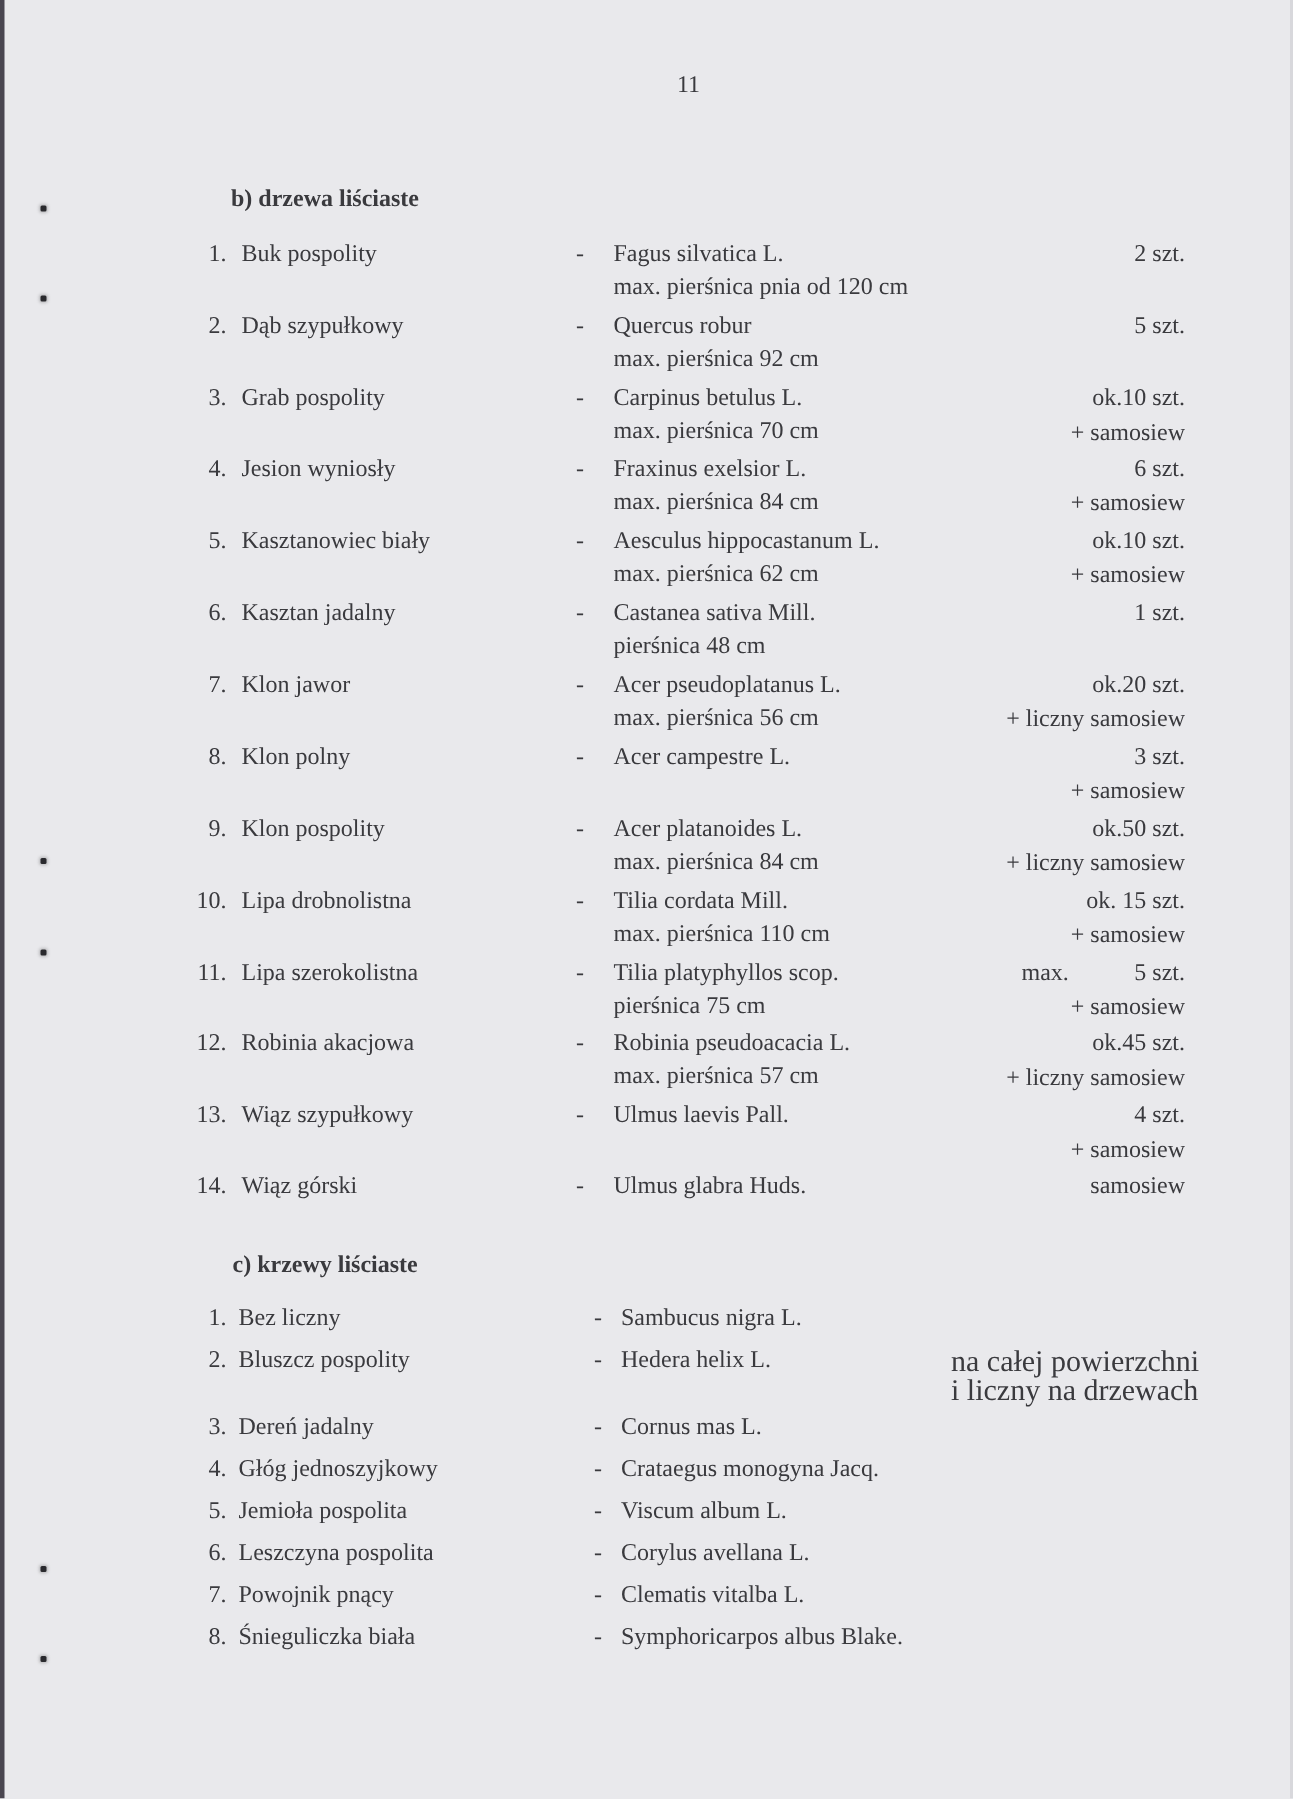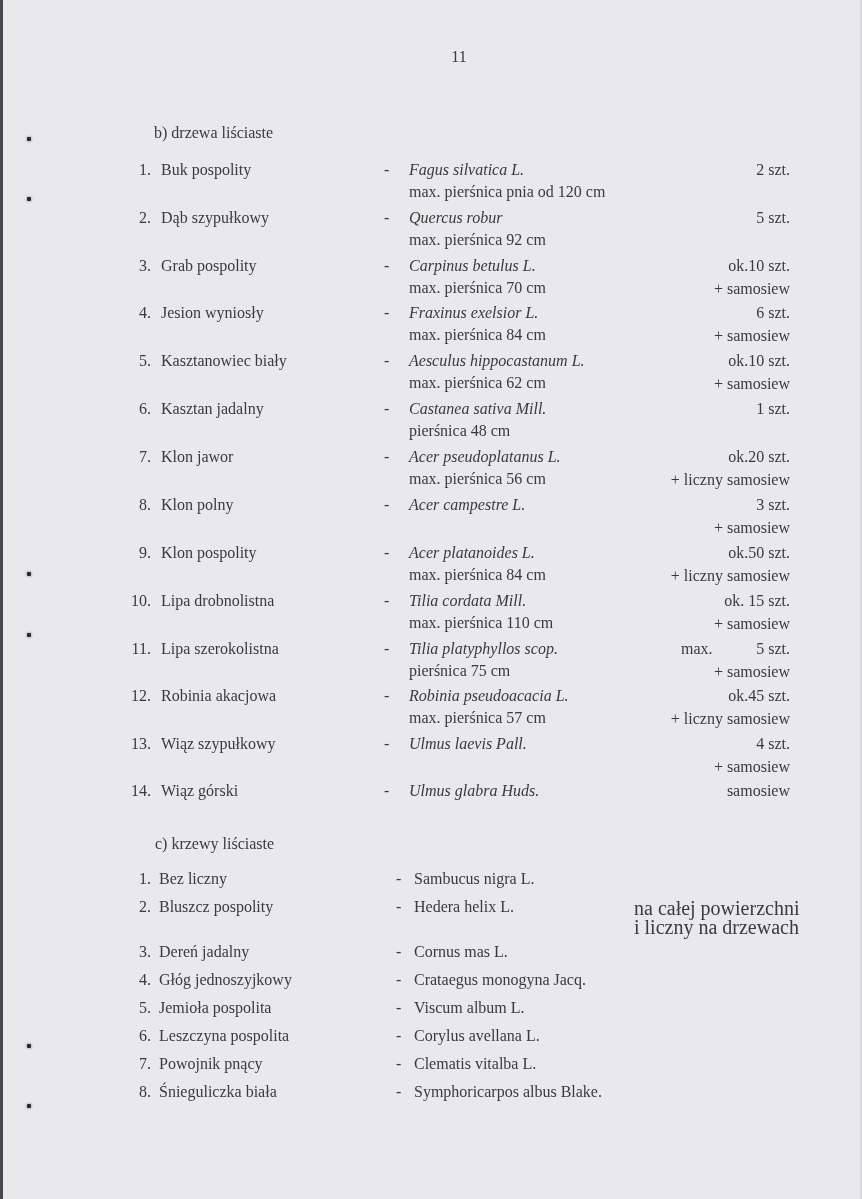--- a/index.html
+++ b/index.html
@@ -9,27 +9,27 @@
     position: relative;
     font-family: "Liberation Serif", "DejaVu Serif", serif;
     color: #3a3a3e;
   }
   .left-edge { position: absolute; left: 0; top: 0; width: 3px; height: 1199px; background: #4a4650; }
   .right-edge { position: absolute; right: 0; top: 0; width: 2px; height: 1199px; background: #d8d8dc; }
   .punch { position: absolute; left: 27px; width: 4px; height: 4px; background: #2a2a2e; border-radius: 1px; box-shadow: 0 0 2px 1px rgba(60,60,60,0.25); }
 
   .page-number { position: absolute; left: 0; width: 862px; top: 48px; text-align: center; font-size: 16px; margin-left: 28px; }
 
-  .section-heading { position: absolute; left: 154px; font-size: 16px; font-weight: normal; }
+  .section-heading { position: absolute; left: 154px; font-size: 16px; font-weight: bold; }
 
   .row { position: absolute; left: 0; width: 862px; font-size: 16px; line-height: 22px; }
   .row .num { position: absolute; right: 711px; text-align: right; white-space: nowrap; }
   .row .common { position: absolute; left: 161px; white-space: nowrap; }
   .row .dash { position: absolute; left: 384px; }
-  .row .latin { position: absolute; left: 409px; font-style: italic; white-space: nowrap; }
+  .row .latin { position: absolute; left: 409px; white-space: nowrap; }
   .row .latin-note { position: absolute; left: 409px; top: 22px; white-space: nowrap; text-align: center; }
   .row .count { position: absolute; right: 72px; white-space: nowrap; }
   .row .count-note { position: absolute; right: 72px; top: 23px; text-align: right; white-space: nowrap; }
   .row .max-tag { position: absolute; left: 637px; white-space: nowrap; margin-left: 44px; }
 
   .srow { position: absolute; left: 0; width: 862px; font-size: 16px; line-height: 22px; }
   .srow .num { position: absolute; right: 711px; text-align: right; }
   .srow .common { position: absolute; left: 159px; white-space: nowrap; }
   .srow .dash { position: absolute; left: 396px; }
   .srow .latin { position: absolute; left: 414px; white-space: nowrap; }

